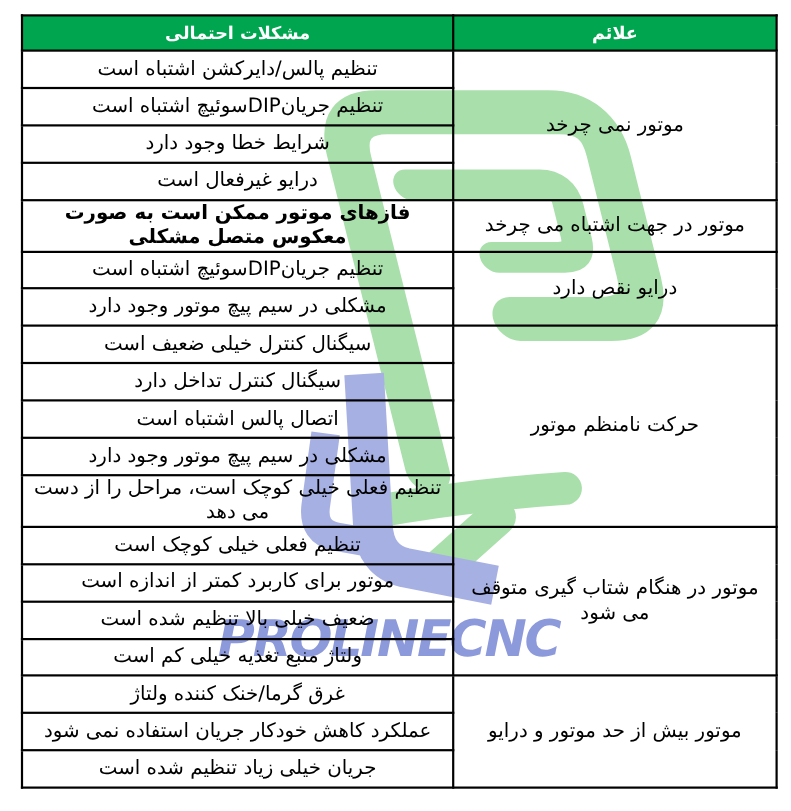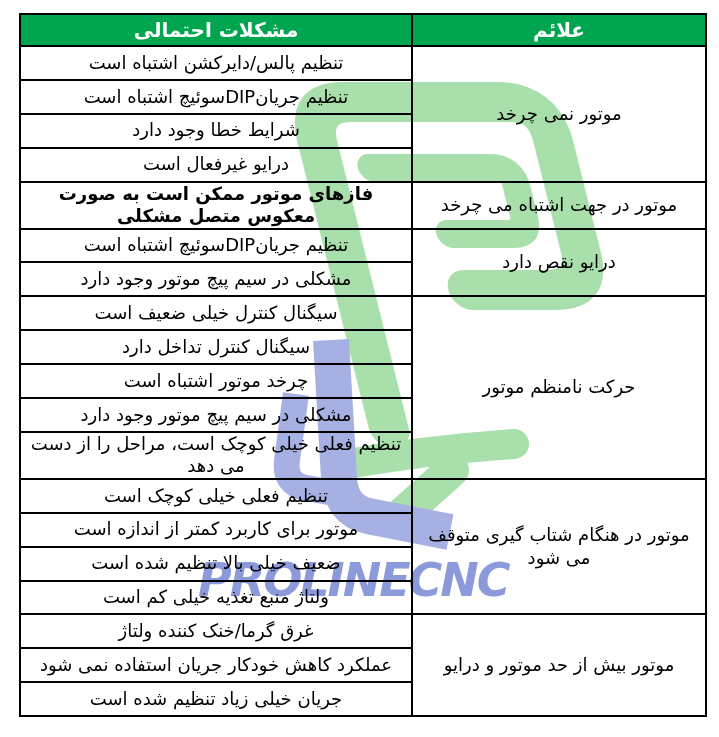--- a/index.html
+++ b/index.html
@@ -18,21 +18,21 @@
   }
   table.trouble th,table.trouble td{
     border:2px solid #000;
     text-align:center;vertical-align:middle;
     padding:0 5px;color:#000;font-size:18px;line-height:1.25;
     background:transparent;
   }
   table.trouble thead th{
     background:var(--header-bg,#00A64F);
     color:var(--header-fg,#fff);
-    font-weight:bold;font-size:20px;height:30px;
+    font-weight:bold;font-size:16px;height:30px;
   }
   table.trouble tbody tr{height:33.9px;}
   td.symptom{font-weight:normal;}
   td.problem{font-weight:normal;}
   td.problem.bold{font-weight:bold;}
 </style>
 </head>
 <body>
 
 <svg class="watermark" width="719" height="737" viewBox="0 0 719 737" aria-hidden="true">
@@ -90,21 +90,21 @@
         <td class="problem">مشکلی در سیم پیچ موتور وجود دارد</td>
       </tr>
       <tr>
         <td rowspan="5" class="symptom">حرکت نامنظم موتور</td>
         <td class="problem">سیگنال کنترل خیلی ضعیف است</td>
       </tr>
       <tr>
         <td class="problem">سیگنال کنترل تداخل دارد</td>
       </tr>
       <tr>
-        <td class="problem">چرخد موتور اشتباه است</td>
+        <td class="problem">اتصال پالس اشتباه است</td>
       </tr>
       <tr>
         <td class="problem">مشکلی در سیم پیچ موتور وجود دارد</td>
       </tr>
       <tr>
         <td class="problem">تنظیم فعلی خیلی کوچک است، مراحل را از دست می دهد</td>
       </tr>
       <tr>
         <td rowspan="4" class="symptom">موتور در هنگام شتاب گیری متوقف می شود</td>
         <td class="problem">تنظیم فعلی خیلی کوچک است</td>

